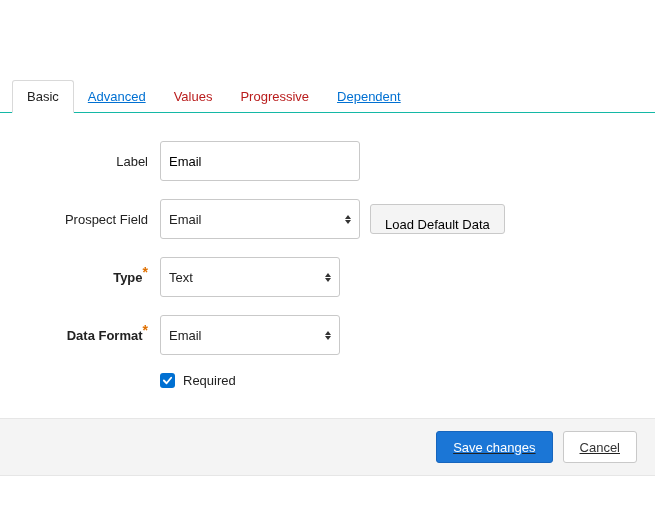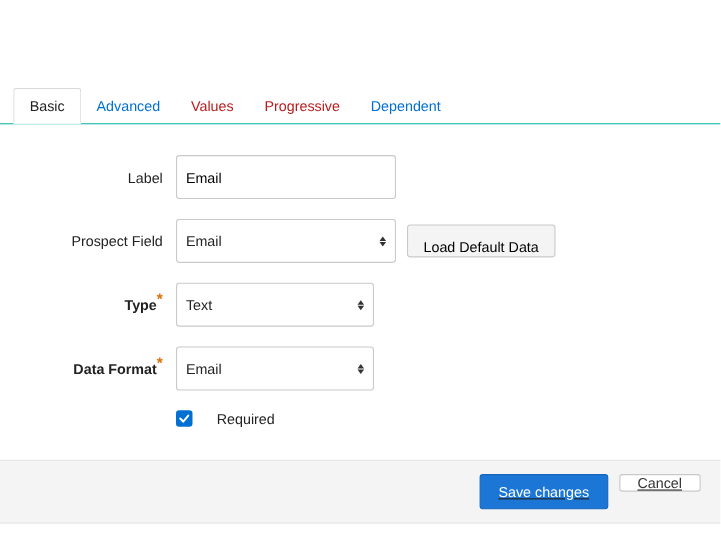--- a/index.html
+++ b/index.html
@@ -22,21 +22,21 @@
     padding-left: 12px;
     border-bottom: 1px solid #14b8a6;
   }
   .tab {
     padding: 8px 14px;
     font-size: 13px;
     cursor: pointer;
     position: relative;
     color: #b91c1c;
   }
-  .tab.link { color: #0070d2; }
+  .tab.link { color: #0070d2; text-decoration: underline; }
   .tab.active {
     color: #222;
     border: 1px solid #d9d9d9;
     border-bottom: 1px solid #fff;
     margin-bottom: -1px;
     border-top-left-radius: 3px;
     border-top-right-radius: 3px;
     background: #fff;
   }
   .form {
@@ -98,21 +98,21 @@
     background: #f4f4f4;
     border: 1px solid #c9c9c9;
     border-radius: 3px;
     font-size: 13px;
     cursor: pointer;
   }
   .checkbox-row {
     display: flex;
     align-items: center;
     margin-left: 140px;
-    gap: 22px;
+    gap: 8px;
     margin-top: 6px;
     margin-bottom: 6px;
   }
   .checkbox {
     width: 15px; height: 15px;
     background: #0070d2;
     border-radius: 3px;
     display: flex;
     align-items: center;
     justify-content: center;
@@ -137,21 +137,21 @@
     height: 32px;
     padding: 0 16px;
     font-size: 13px;
     cursor: pointer;
   }
   .btn-secondary {
     background: #fff;
     border: 1px solid #c9c9c9;
     color: #333;
     border-radius: 3px;
-    height: 16px;
+    height: 32px;
     padding: 0 16px;
     font-size: 13px;
     cursor: pointer;
   }
 </style>
 </head>
 <body>
 
 <div class="page">
 

